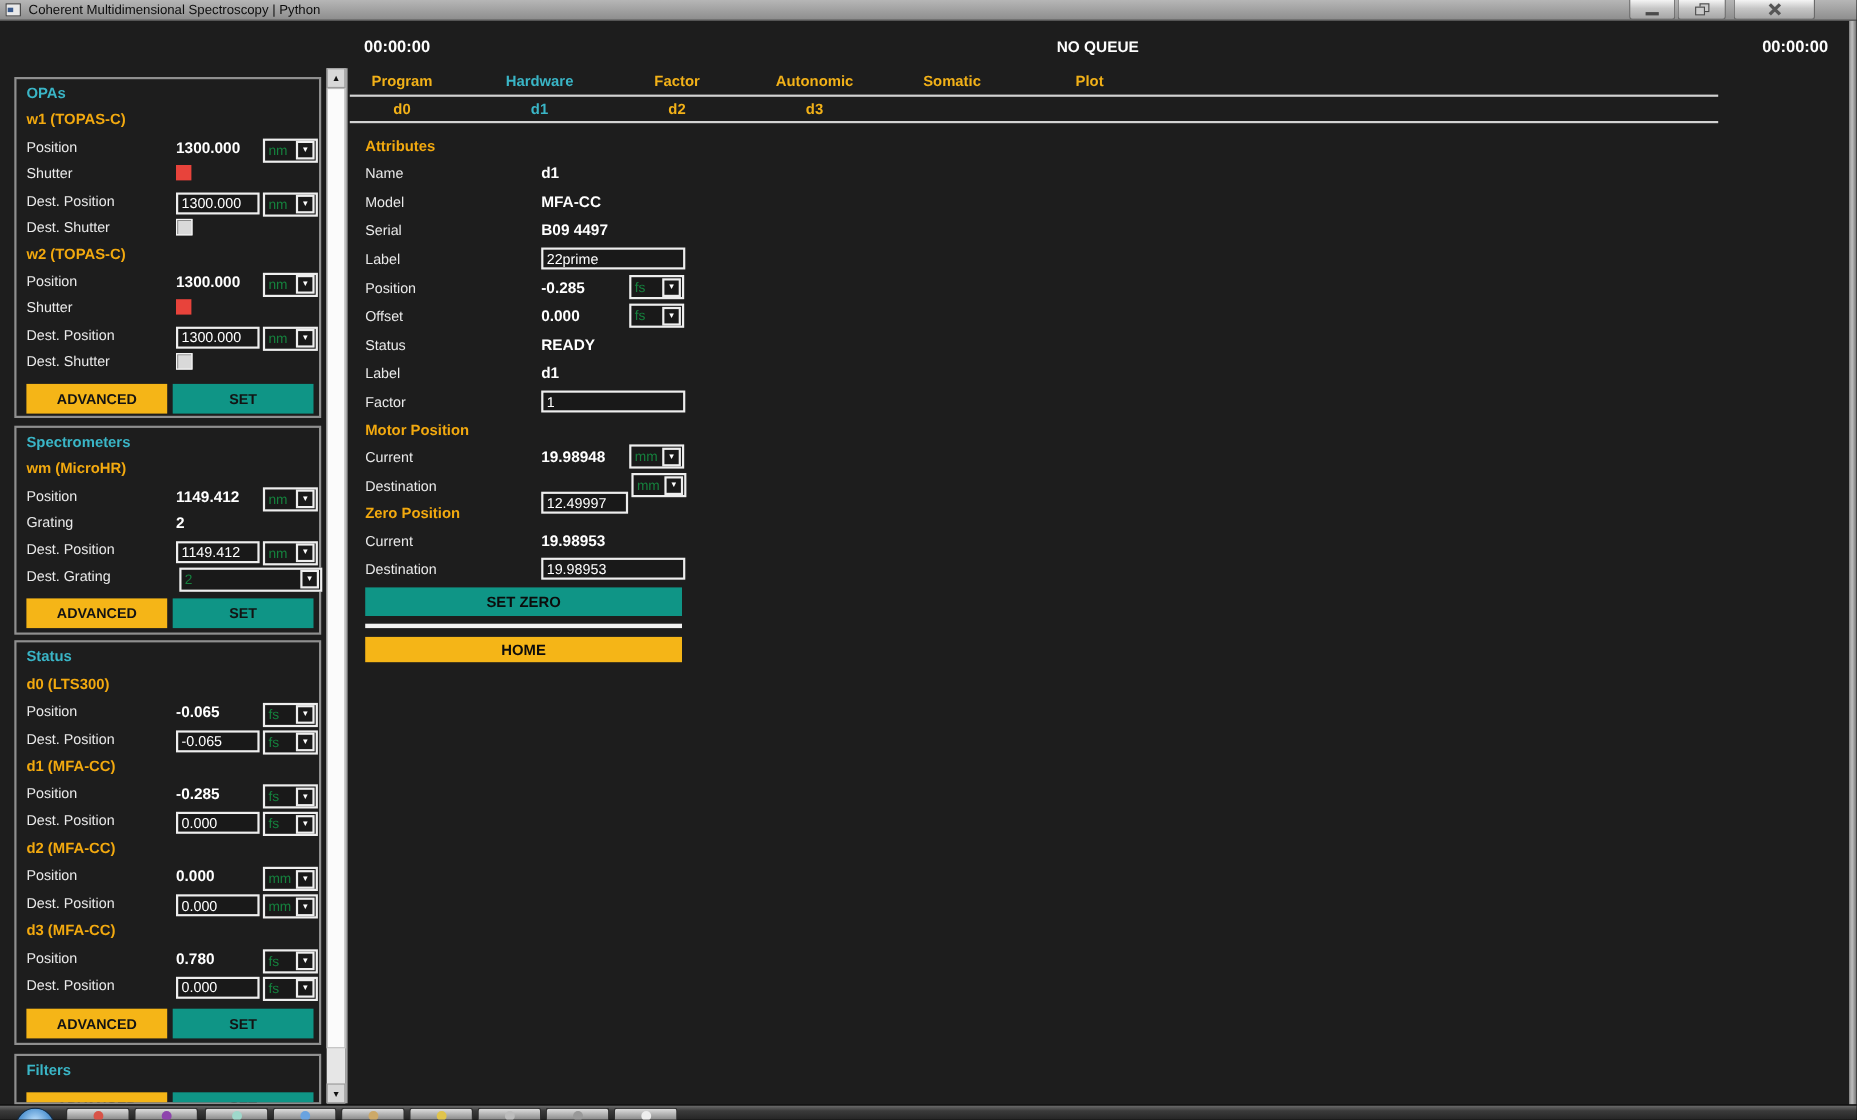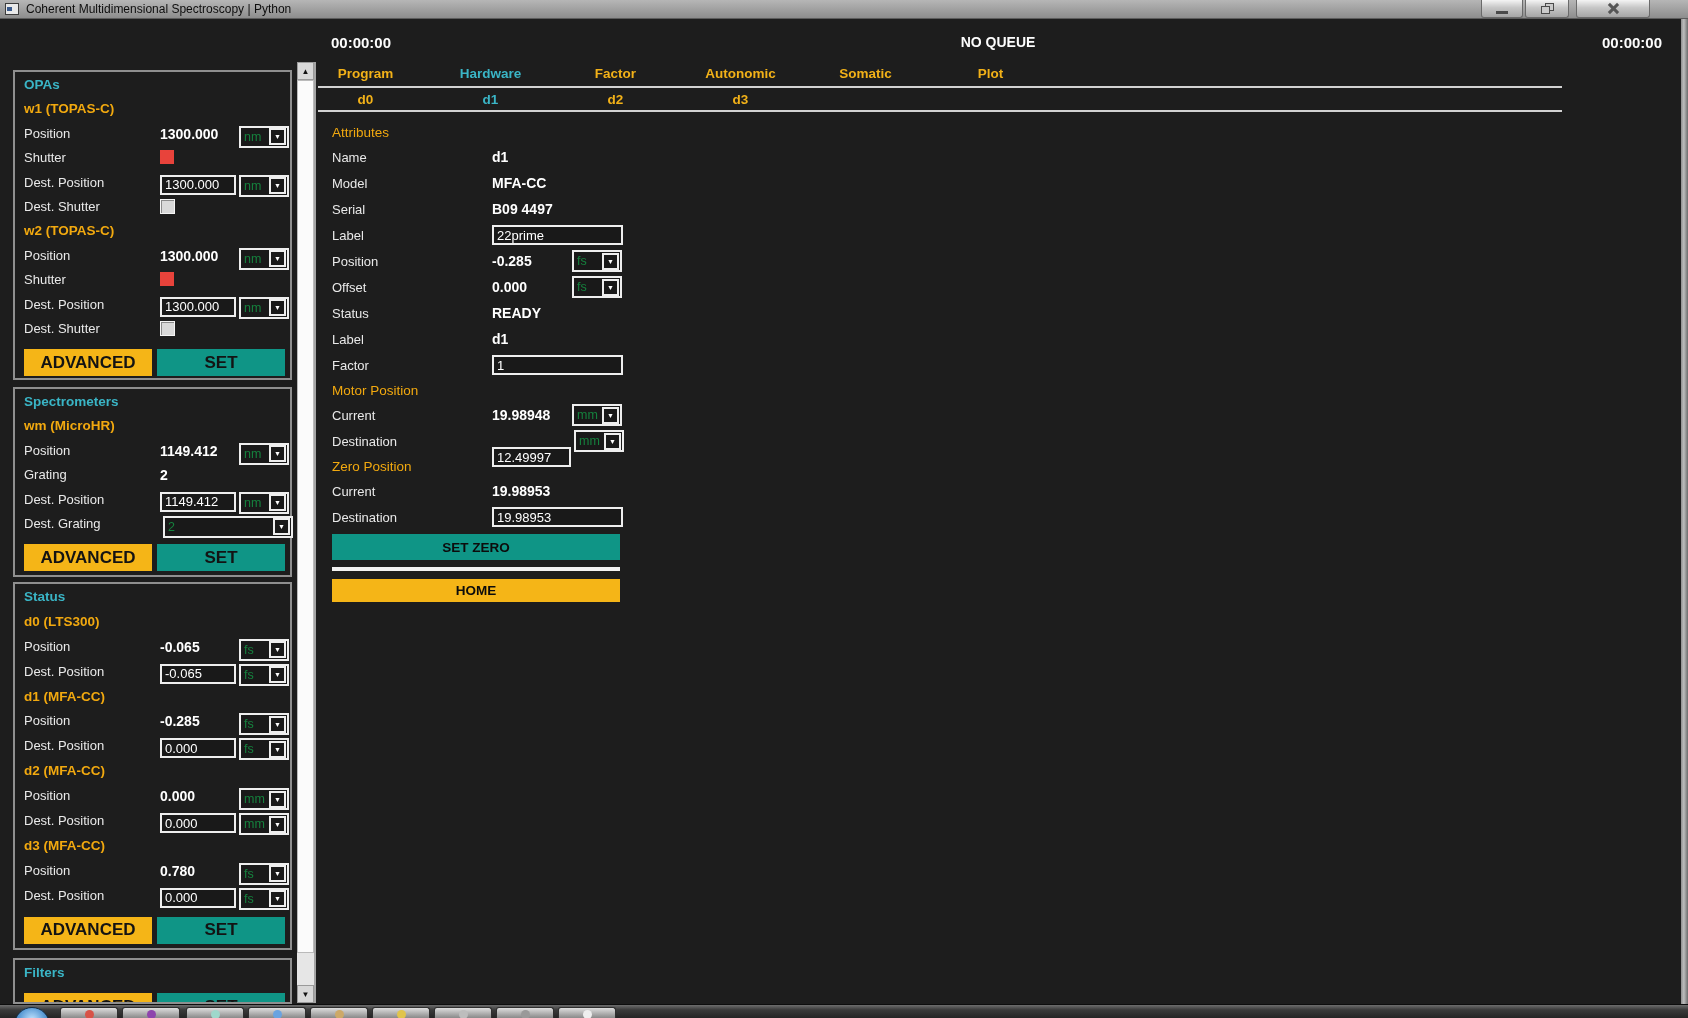--- a/index.html
+++ b/index.html
@@ -74,38 +74,38 @@
       display:flex;align-items:center;justify-content:space-between;flex:0 0 auto;box-sizing:content-box;}
   .dd.wide{width:126px;}
   .dd-txt{font-size:12.5px;color:#15803d;padding-left:3px;}
   .dd-btn{width:13px;height:13px;border:2px solid #eeeeee;margin-right:1px;display:flex;
           align-items:center;justify-content:center;color:#fff;font-size:7px;flex:0 0 auto;}
   .shutter{width:14px;height:14px;background:#e8433b;}
   .checkbox{width:13px;height:13px;background:#d9d9d9;border:1px solid #f5f5f5;
             box-shadow:inset 1px 1px 0 #8a8a8a;}
   .btnrow{display:flex;gap:5px;margin-top:4px;}
   .btn{flex:1;height:27px;display:flex;align-items:center;justify-content:center;
-       font-weight:bold;font-size:17px;color:#131313;text-align:center;}
+       font-weight:bold;font-size:13px;color:#131313;text-align:center;}
   .btn.gold{background:#f5b517;}
   .btn.teal{background:#0f9586;}
 
   
   .scrollbar{position:absolute;left:297px;top:62px;width:17px;height:941px;background:#e6e6e6;}
   .sb-btn{position:absolute;left:0;width:17px;height:18px;background:#d8d8d8;color:#111;
           font-size:8px;display:flex;align-items:center;justify-content:center;
           border:1px solid #9a9a9a;box-sizing:border-box;}
   .sb-up{top:0;}
   .sb-down{bottom:0;}
   .sb-thumb{position:absolute;left:0;top:18px;width:17px;height:873px;background:#fbfbfb;
             border:1px solid #bababa;box-sizing:border-box;}
 
   
   .main{position:absolute;left:332px;top:120px;width:292px;}
   .mrow{display:flex;align-items:center;height:26px;}
-  .mhdr{height:24px;display:flex;align-items:center;color:#f2a90f;font-weight:normal;font-size:13.5px;}
+  .mhdr{height:24px;display:flex;align-items:center;color:#f2a90f;font-weight:bold;font-size:13.5px;}
   .mlbl{flex:0 0 160px;font-size:13px;color:#e9e9e9;}
   .mval{font-weight:bold;font-size:14px;color:#fff;flex:0 0 75px;}
   .mval.wide{flex:0 0 130px;}
   .mbtn{height:26px;width:288px;display:flex;align-items:center;justify-content:center;
         font-weight:bold;font-size:13.5px;color:#0c0c0c;}
   .mbtn.teal{background:#0f9586;margin:4px 0;}
   .mbtn.gold{background:#f5b517;height:23px;}
   .mdivider{width:288px;height:4px;background:#f2f2f2;margin:7px 0 8px 0;}
 
   

